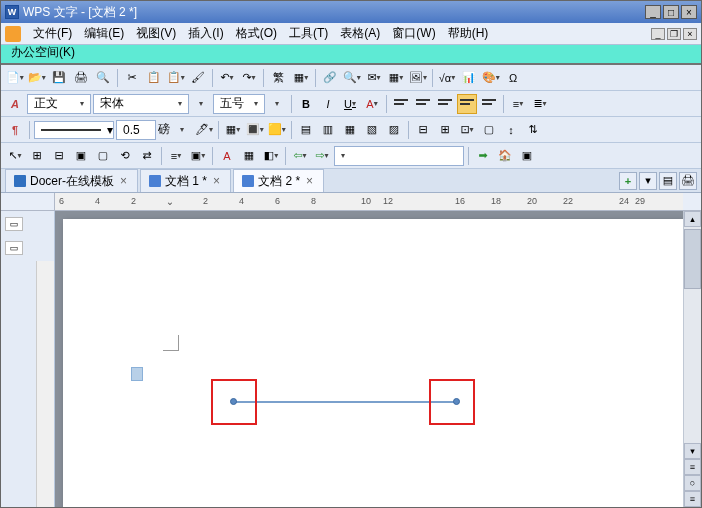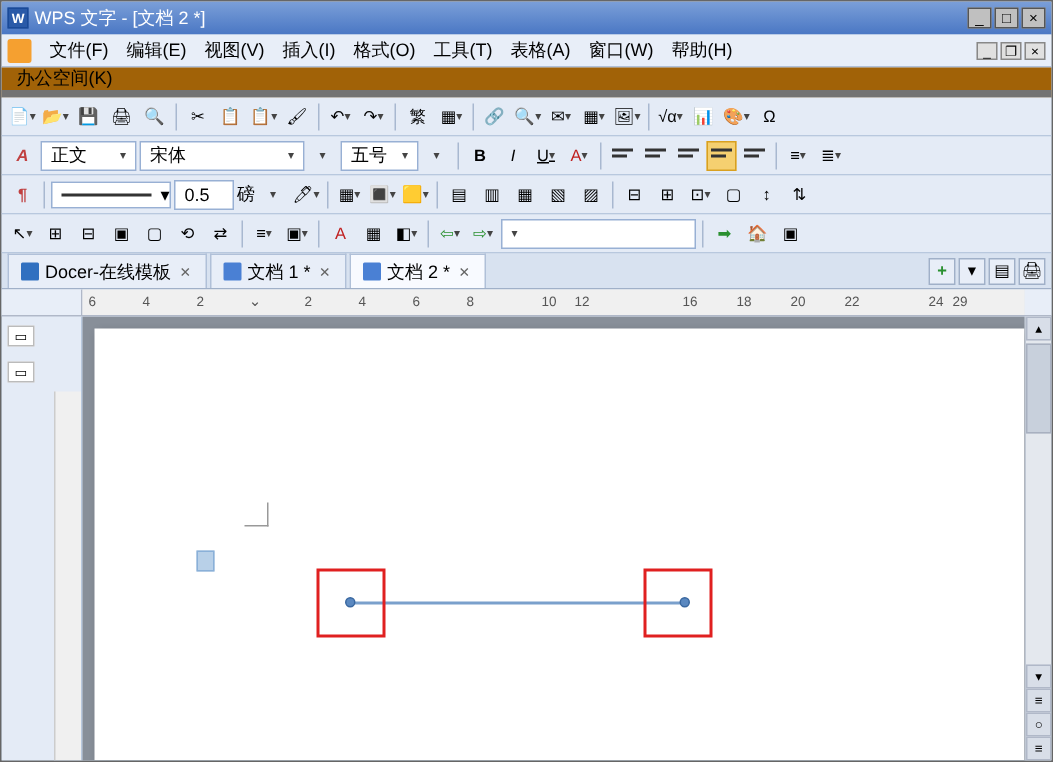--- a/index.html
+++ b/index.html
@@ -8,31 +8,31 @@
 .titlebar { background: linear-gradient(#7b9fd8, #4a77c4); color: #fff; height: 22px; display: flex; align-items: center; padding: 0 4px; }
 .titlebar .app-icon { width: 14px; height: 14px; background: #2a5aa8; border: 1px solid #1a4a98; margin-right: 4px; display: flex; align-items: center; justify-content: center; font-size: 9px; font-weight: bold; }
 .titlebar .title { flex: 1; font-size: 12px; }
 .titlebar .win-controls { display: flex; gap: 2px; }
 .titlebar .win-btn { width: 16px; height: 14px; background: #c0c0c0; border: 1px solid #555; display: flex; align-items: center; justify-content: center; font-size: 10px; cursor: pointer; color: #000; }
 .menubar { background: #e8eef8; height: 22px; display: flex; align-items: center; padding: 0 4px; border-bottom: 1px solid #b0c0d8; }
 .menubar .menu-icon { width: 16px; height: 16px; background: #f5a030; border-radius: 2px; margin-right: 6px; }
 .menubar .menu-item { padding: 2px 6px; cursor: pointer; white-space: nowrap; }
 .menubar .spacer { flex: 1; }
 .menubar .sm-btn { width: 14px; height: 12px; border: 1px solid #888; margin-left: 2px; display: flex; align-items: center; justify-content: center; font-size: 9px; cursor: pointer; background: #e0e0e0; }
-.menubar2 { background: #a16207; height: 20px; display: flex; align-items: center; padding: 0 8px; border-bottom: 5px solid #737373; }
+.menubar2 { background: #5eead4; height: 20px; display: flex; align-items: flex-end; padding: 0 8px; border-bottom: 2px solid #737373; }
 .menubar2 .menu-item { padding: 2px 2px; cursor: pointer; }
 .toolbar { background: #e4ebf6; border-bottom: 1px solid #b8c8de; display: flex; align-items: center; padding: 2px 4px; gap: 2px; flex-wrap: nowrap; overflow: hidden; height: 26px; }
 .tool-btn { width: 20px; height: 20px; border: 1px solid transparent; display: flex; align-items: center; justify-content: center; cursor: pointer; font-size: 11px; }
 .tool-btn.wide { width: auto; padding: 0 4px; }
 .sep { width: 1px; height: 18px; background: #a8b8d0; margin: 0 2px; }
 .combo { height: 20px; border: 1px solid #98b0d4; background: #fff; display: flex; align-items: center; padding: 0 2px; }
 .combo span { flex: 1; padding: 0 4px; }
 .combo .drop { width: 12px; height: 16px; display: flex; align-items: center; justify-content: center; font-size: 8px; color: #444; cursor: pointer; }
 .style-combo { width: 64px; }
-.font-combo { width: 110px; }
+.font-combo { width: 96px; }
 .size-combo { width: 52px; }
 .tabbar { background: #d8e2f0; height: 24px; display: flex; align-items: stretch; border-bottom: 1px solid #a0b0c8; padding-left: 4px; }
 .tab { display: flex; align-items: center; padding: 0 8px; background: #e8eef8; border: 1px solid #b0c0d8; border-bottom: none; margin-right: 2px; gap: 4px; cursor: pointer; }
 .tab.active { background: #f8faff; }
 .tab .doc-icon { width: 12px; height: 12px; background: #4a80d4; border-radius: 1px; }
 .tab .close { cursor: pointer; font-size: 12px; color: #666; padding: 0 2px; }
 .tab-controls { margin-left: auto; display: flex; align-items: center; gap: 2px; padding-right: 4px; }
 .tab-ctrl { width: 18px; height: 18px; border: 1px solid #a0b0c8; background: #e8eef8; display: flex; align-items: center; justify-content: center; cursor: pointer; font-size: 11px; }
 .ruler-area { display: flex; background: #e0e6ef; height: 18px; border-bottom: 1px solid #b0b8c8; }
 .ruler-corner { width: 54px; background: #e8eef8; border-right: 1px solid #b0b8c8; }

